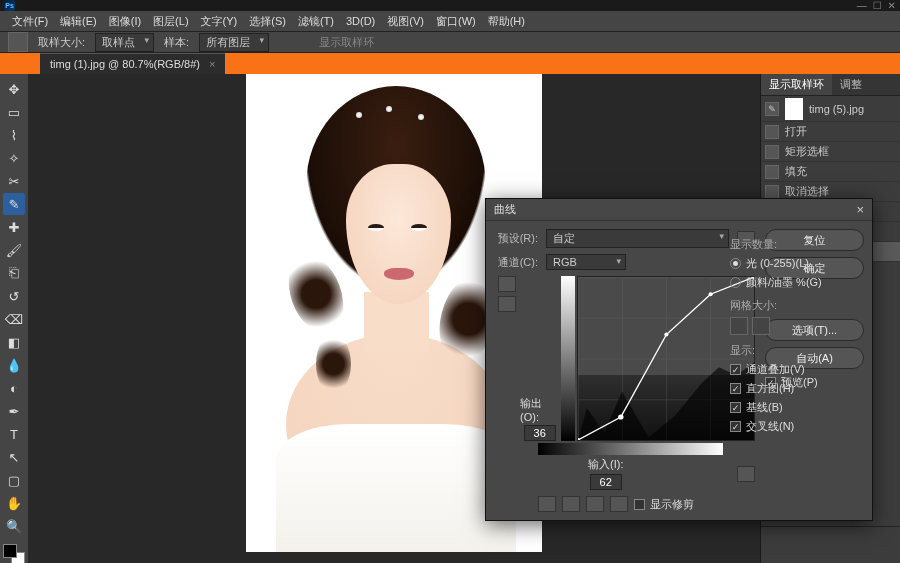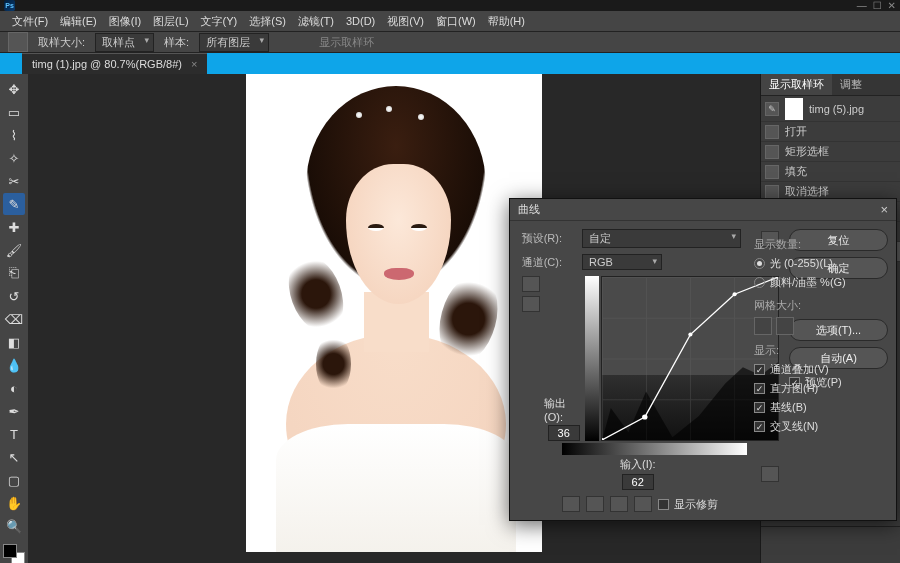--- a/index.html
+++ b/index.html
@@ -8,21 +8,21 @@
 .title-bar { height:16px; background:#1a1a1a; display:flex; align-items:center; padding:0 4px; }
 .ps-logo { width:11px; height:11px; background:linear-gradient(135deg,#001f3d,#0a3a6e); border-radius:2px; display:flex; align-items:center; justify-content:center; font-size:7px; color:#5ec3ff; font-weight:bold; }
 .win-controls { margin-left:auto; display:flex; gap:6px; }
 .win-btn { font-size:10px; color:#888; cursor:pointer; }
 .menu-bar { height:20px; background:#454545; display:flex; padding:0 6px; align-items:center; }
 .menu-item { padding:13px 6px; color:#ddd; cursor:pointer; }
 .opt-bar { height:30px; background:#454545; border-top:1px solid #222; display:flex; align-items:center; padding:0 8px; gap:10px; }
 .opt-icon { width:20px; height:20px; background:#555; border:1px solid #666; }
 .dropdown { background:#3a3a3a; border:1px solid #222; padding:1px 18px 1px 6px; position:relative; color:#ccc; }
 .dropdown:after { content:"▾"; position:absolute; right:4px; top:1px; font-size:9px; color:#aaa; }
-.tab-strip { height:24px; background:#0ea5e9; border-top:1px solid #222; display:flex; align-items:flex-end; padding-left:22px; }
+.tab-strip { height:24px; background:#f97316; border-top:1px solid #222; display:flex; align-items:flex-end; padding-left:40px; }
 .doc-tab { background:#2c2c2c; padding:4px 10px; color:#ddd; border-top:1px solid #555; }
 .doc-tab .tab-x { margin-left:6px; color:#888; cursor:pointer; }
 .workspace { flex:1; display:flex; background:#282828; }
 .tool-col { width:28px; background:#454545; display:flex; flex-direction:column; align-items:center; padding-top:4px; gap:1px; }
 .tool { width:22px; height:22px; display:flex; align-items:center; justify-content:center; color:#ddd; cursor:pointer; border-radius:2px; font-size:13px; }
 .tool.active { background:#2b5f9e; }
 .swatch { width:22px; height:22px; position:relative; margin-top:6px; }
 .swatch .fg { position:absolute; top:0; left:0; width:14px; height:14px; background:#000; border:1px solid #888; }
 .swatch .bg { position:absolute; bottom:0; right:0; width:14px; height:14px; background:#fff; border:1px solid #888; }
 .canvas-area { flex:1; background:#282828; display:flex; align-items:flex-start; justify-content:center; padding-top:0; position:relative; }
@@ -48,26 +48,26 @@
 .ptab { padding:3px 8px; color:#bbb; cursor:pointer; }
 .ptab.active { background:#444; color:#fff; }
 .hist-list { flex:0 0 auto; }
 .hist-row { display:flex; align-items:center; height:20px; padding:0 4px; gap:6px; border-bottom:1px solid #333; cursor:pointer; }
 .hist-row.sel { background:#5a5a5a; }
 .hist-ico { width:14px; height:14px; background:#555; border:1px solid #666; display:flex;align-items:center;justify-content:center;font-size:9px; }
 .hist-thumb { width:18px; height:22px; background:#fff; }
 .panel-spacer { flex:1; background:#3c3c3c; }
 .panel-bottom { height:40px; background:#3c3c3c; border-top:1px solid #222; }
 
-.dialog { position:absolute; left:509px; top:198px; width:388px; background:#474747; border:1px solid #111; box-shadow:0 4px 20px rgba(0,0,0,.6); color:#ddd; }
+.dialog { position:absolute; left:485px; top:198px; width:388px; background:#474747; border:1px solid #111; box-shadow:0 4px 20px rgba(0,0,0,.6); color:#ddd; }
 .dlg-title { height:22px; background:#474747; display:flex; align-items:center; padding:0 8px; border-bottom:1px solid #333; font-size:12px; }
 .dlg-close { margin-left:auto; cursor:pointer; font-size:13px; color:#ccc; }
 .dlg-body { padding:8px; display:flex; gap:10px; }
 .dlg-left { flex:1; display:flex; flex-direction:column; }
-.dlg-row { display:flex; align-items:center; gap:20px; margin-bottom:6px; }
+.dlg-row { display:flex; align-items:center; gap:8px; margin-bottom:6px; }
 .dlg-row label { min-width:44px; text-align:right; color:#bbb; }
 .icon-btn { width:18px; height:16px; background:#555; border:1px solid #333; cursor:pointer; }
 .curve-wrap { display:flex; gap:4px; }
 .vstrip { width:14px; height:165px; background:linear-gradient(#fff,#000); }
 .curve-box { width:185px; height:165px; background:linear-gradient(180deg,#4a4a4a 0%,#4a4a4a 60%,#2f2f2f 60%,#111 100%); border:1px solid #222; position:relative; }
 .curve-grid { position:absolute; inset:0; background:
  linear-gradient(#666 1px,transparent 1px) 0 0/100% 25%,
  linear-gradient(90deg,#666 1px,transparent 1px) 0 0/25% 100%; opacity:.3; }
 .curve-line { position:absolute; inset:0; }
 .curve-line svg { width:100%; height:100%; }
@@ -266,21 +266,21 @@
                     <polyline points="0,255 62,219 128,90 192,27 255,0" fill="none" stroke="#fff" stroke-width="2"></polyline>
                     <circle cx="62" cy="219" r="4" fill="#fff"></circle>
                     <circle cx="128" cy="90" r="3" fill="#fff"></circle>
                     <circle cx="192" cy="27" r="3" fill="#fff"></circle>
                     <circle cx="255" cy="0" r="3" fill="#fff"></circle>
                     <circle cx="0" cy="255" r="3" fill="#fff"></circle>
                   </svg></div>
            </div>
          </div>
          <div class="hstrip"></div>
-         <div style="display:flex;align-items:center;gap:8px;margin-left:18px;margin-top:2px">
+         <div style="display:flex;align-items:center;margin-left:18px;margin-top:2px">
            <div style="width:50px"></div>
            <div class="io-box">
              <span>输入(I):</span>
              <span class="io-val">62</span>
            </div>
            <span class="icon-btn" style="margin-left:auto"></span>
          </div>
          <div class="bottom-tools">
            <span class="icon-btn"></span>
            <span class="icon-btn"></span>

